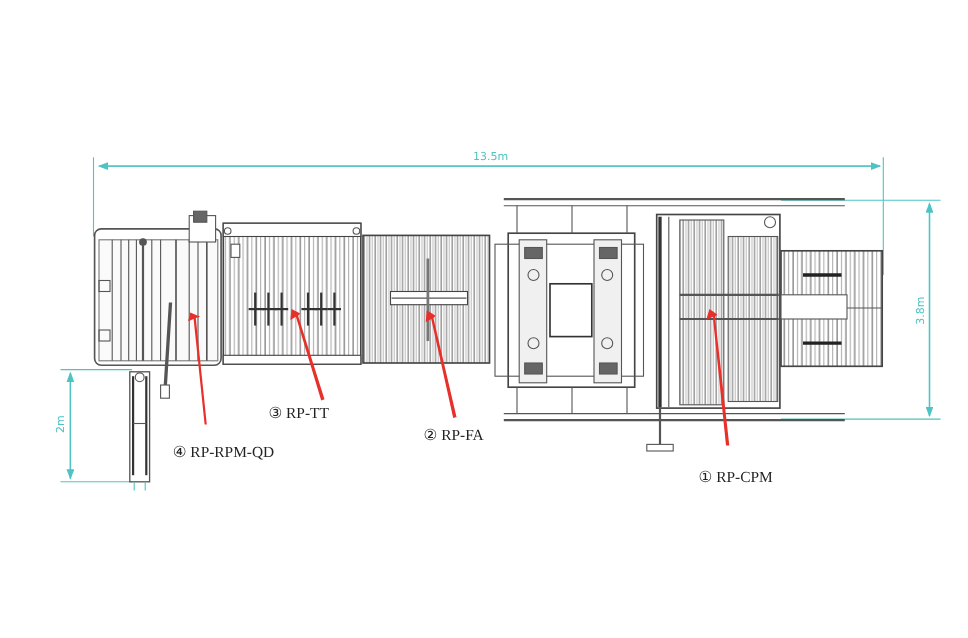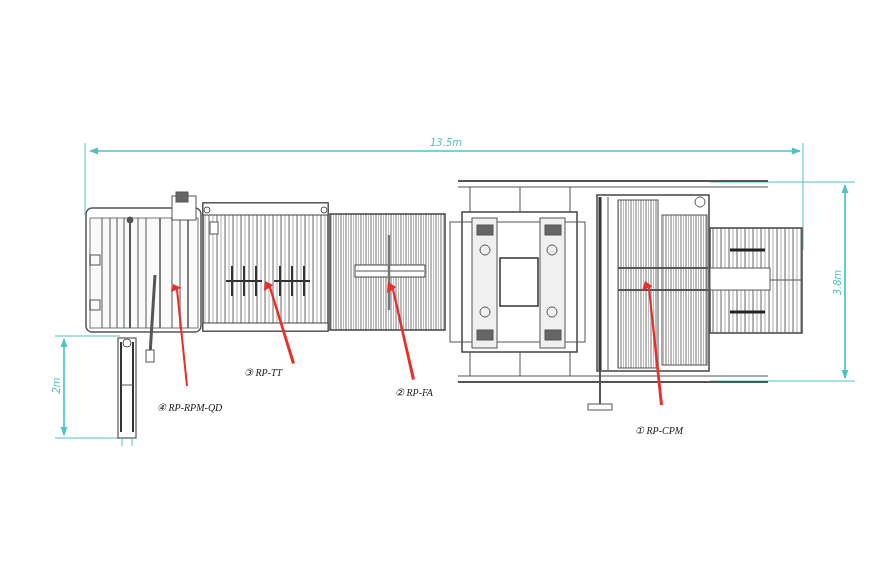--- a/index.html
+++ b/index.html
@@ -1,18 +1,18 @@
 <!DOCTYPE html>
 <html><head>
 <meta charset="utf-8">
 <style>
   html,body{margin:0;padding:0;background:#ffffff;}
   body{width:880px;height:580px;position:relative;overflow:hidden;font-family:"Liberation Serif",serif;}
-  #stage{position:absolute;left:0;top:0;width:880px;height:544px;font-style:italic;}
-  .lbl{position:absolute;font-family:"Liberation Serif",serif;font-size:10px;color:#222;white-space:nowrap;}
+  #stage{position:absolute;left:0;top:0;width:880px;height:544px;}
+  .lbl{position:absolute;font-family:"Liberation Serif",serif;font-size:14px;color:#222;white-space:nowrap;}
   .dimtxt{position:absolute;font-family:"DejaVu Sans",sans-serif;font-size:10px;color:#4fc3c3;white-space:nowrap;}
   .rot{transform:rotate(-90deg);transform-origin:center center;}
 </style>
 </head>
 <body>
 
 <div id="stage">
   <svg width="880" height="580" viewBox="0 0 880 580">
     <defs>
       <marker id="dimArrow" markerWidth="8" markerHeight="6" refX="7" refY="3" orient="auto">
@@ -169,21 +169,21 @@
 
   
   <div class="lbl" style="left:157px;top:402px;">
     <span>④</span>
     <span>RP-RPM-QD</span>
   </div>
   <div class="lbl" style="left:244px;top:367px;">
     <span>③</span>
     <span>RP-TT</span>
   </div>
-  <div class="lbl" style="left:395px;top:387px;">
+  <div class="lbl" style="left:385px;top:387px;">
     <span>②</span>
     <span>RP-FA</span>
   </div>
   <div class="lbl" style="left:635px;top:425px;">
     <span>①</span>
     <span>RP-CPM</span>
   </div>
 </div>
 
 </body></html>

